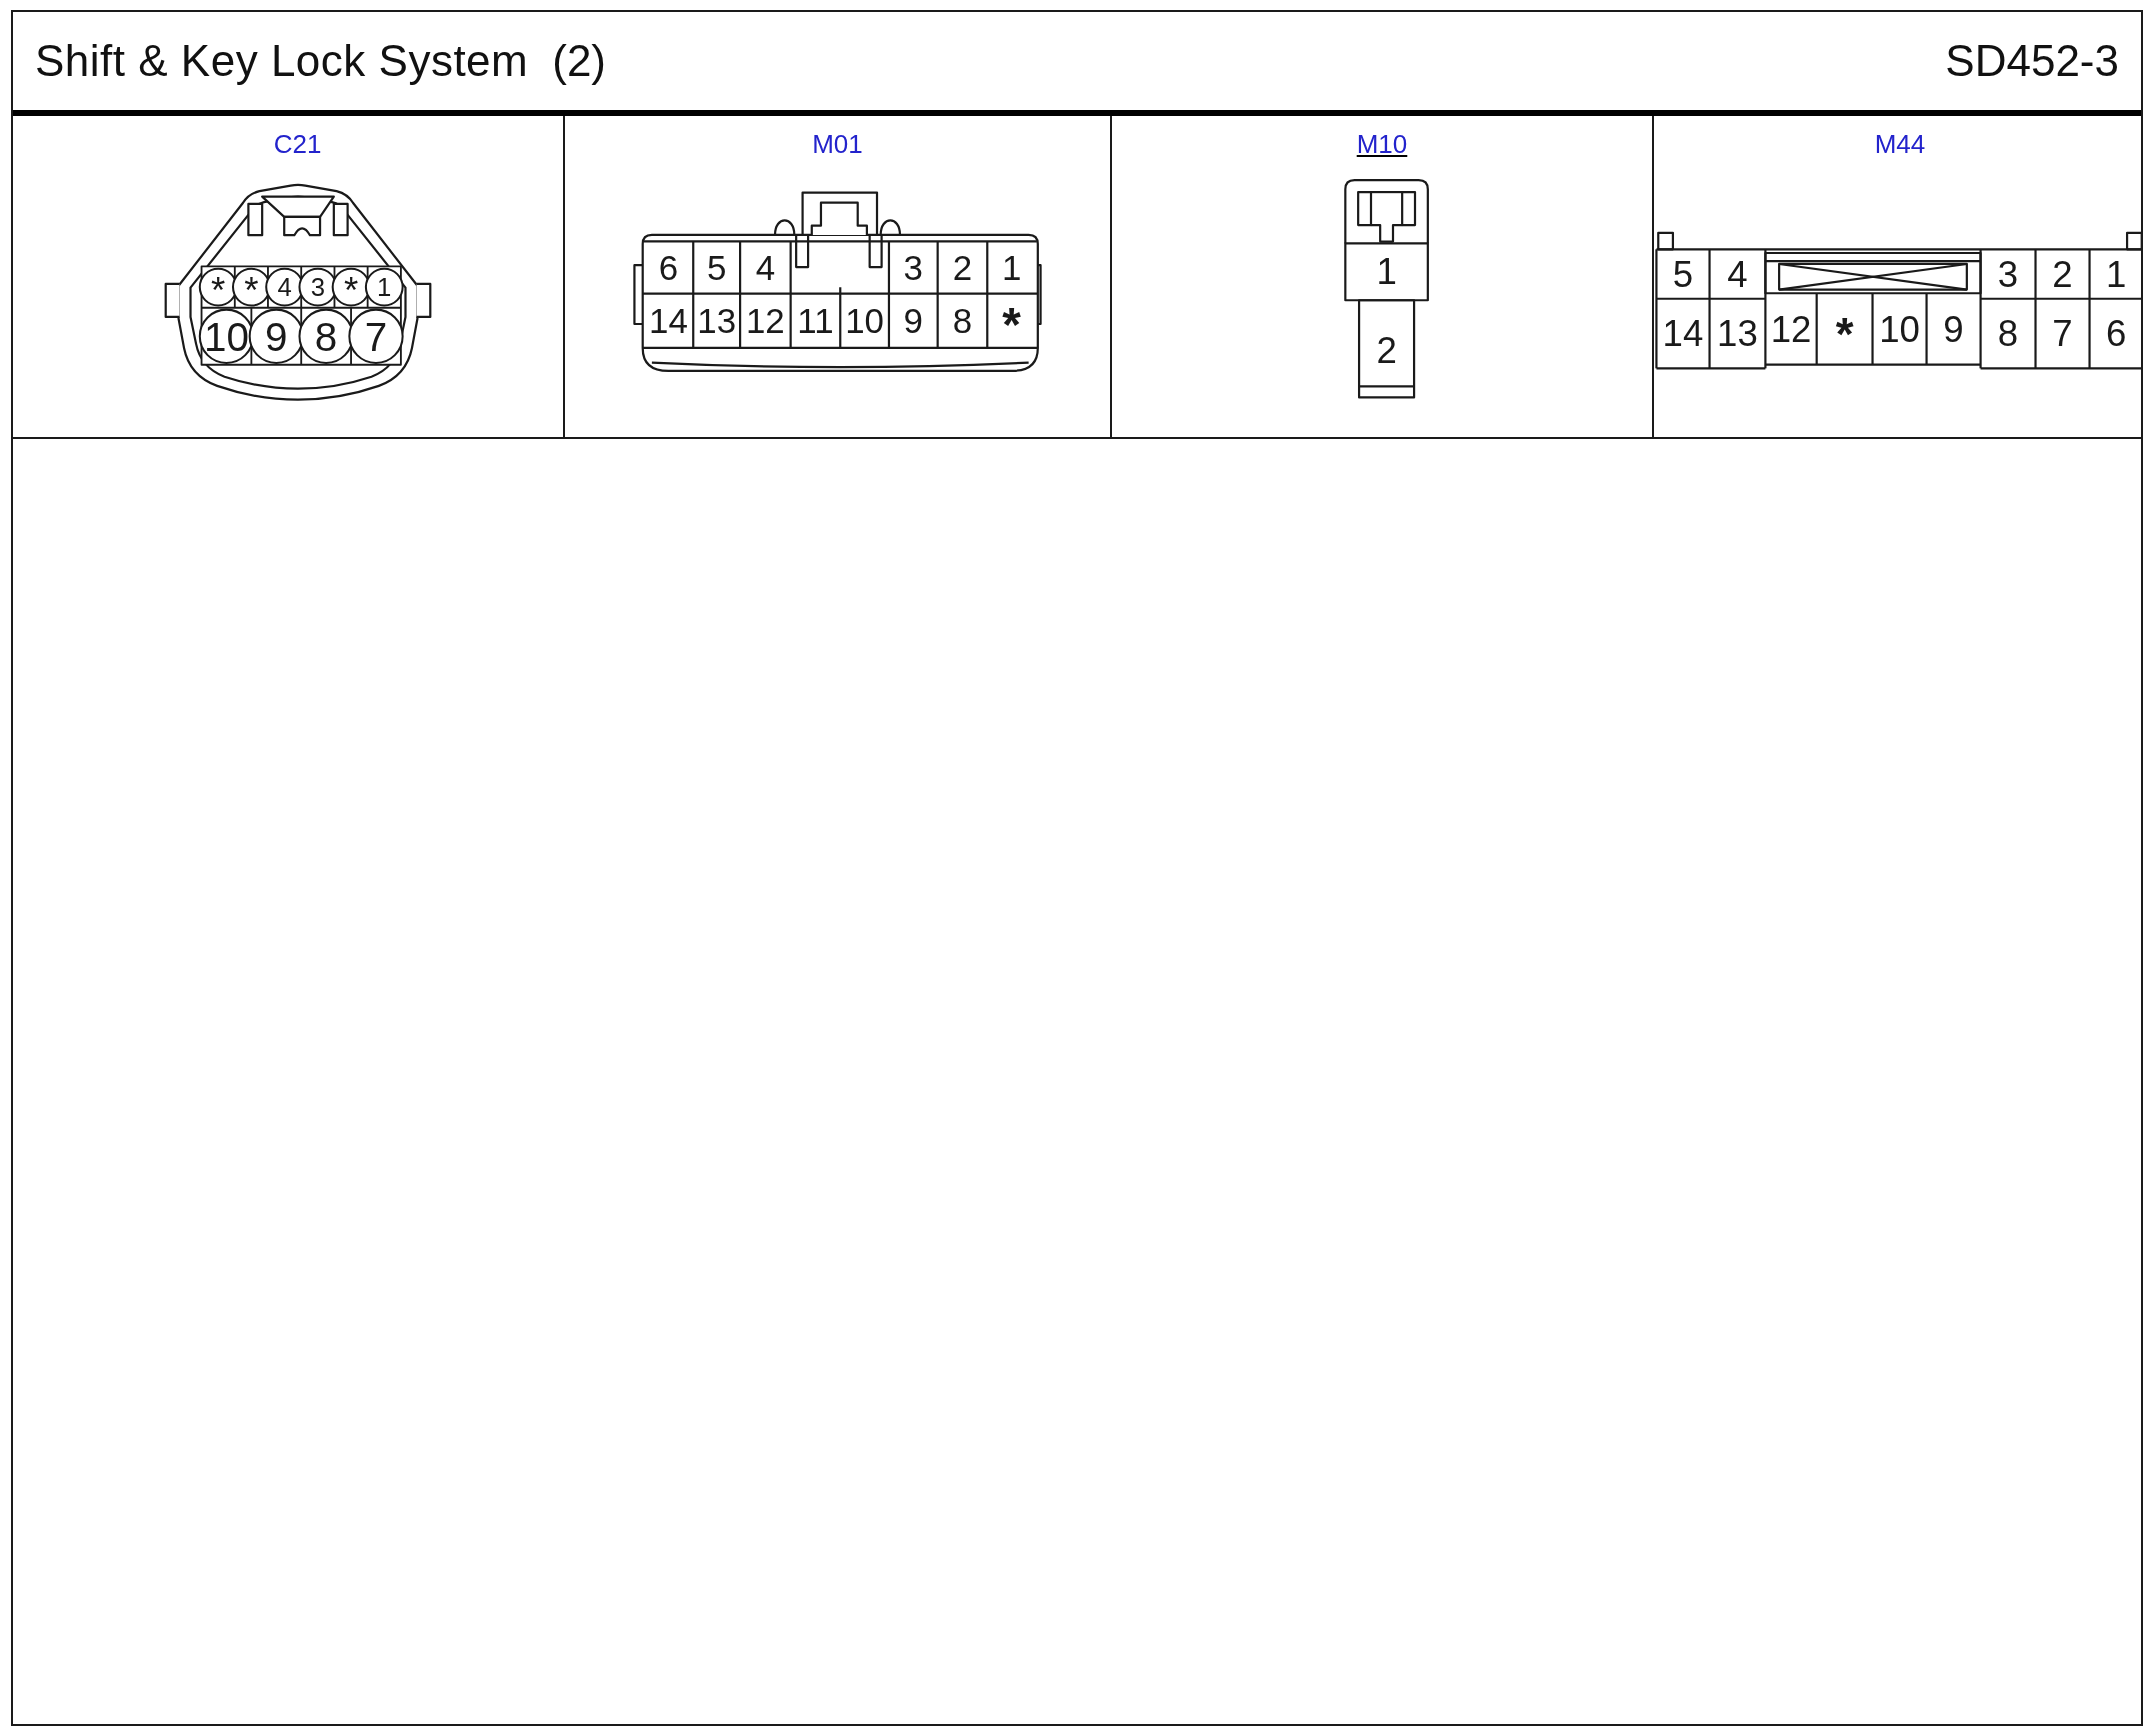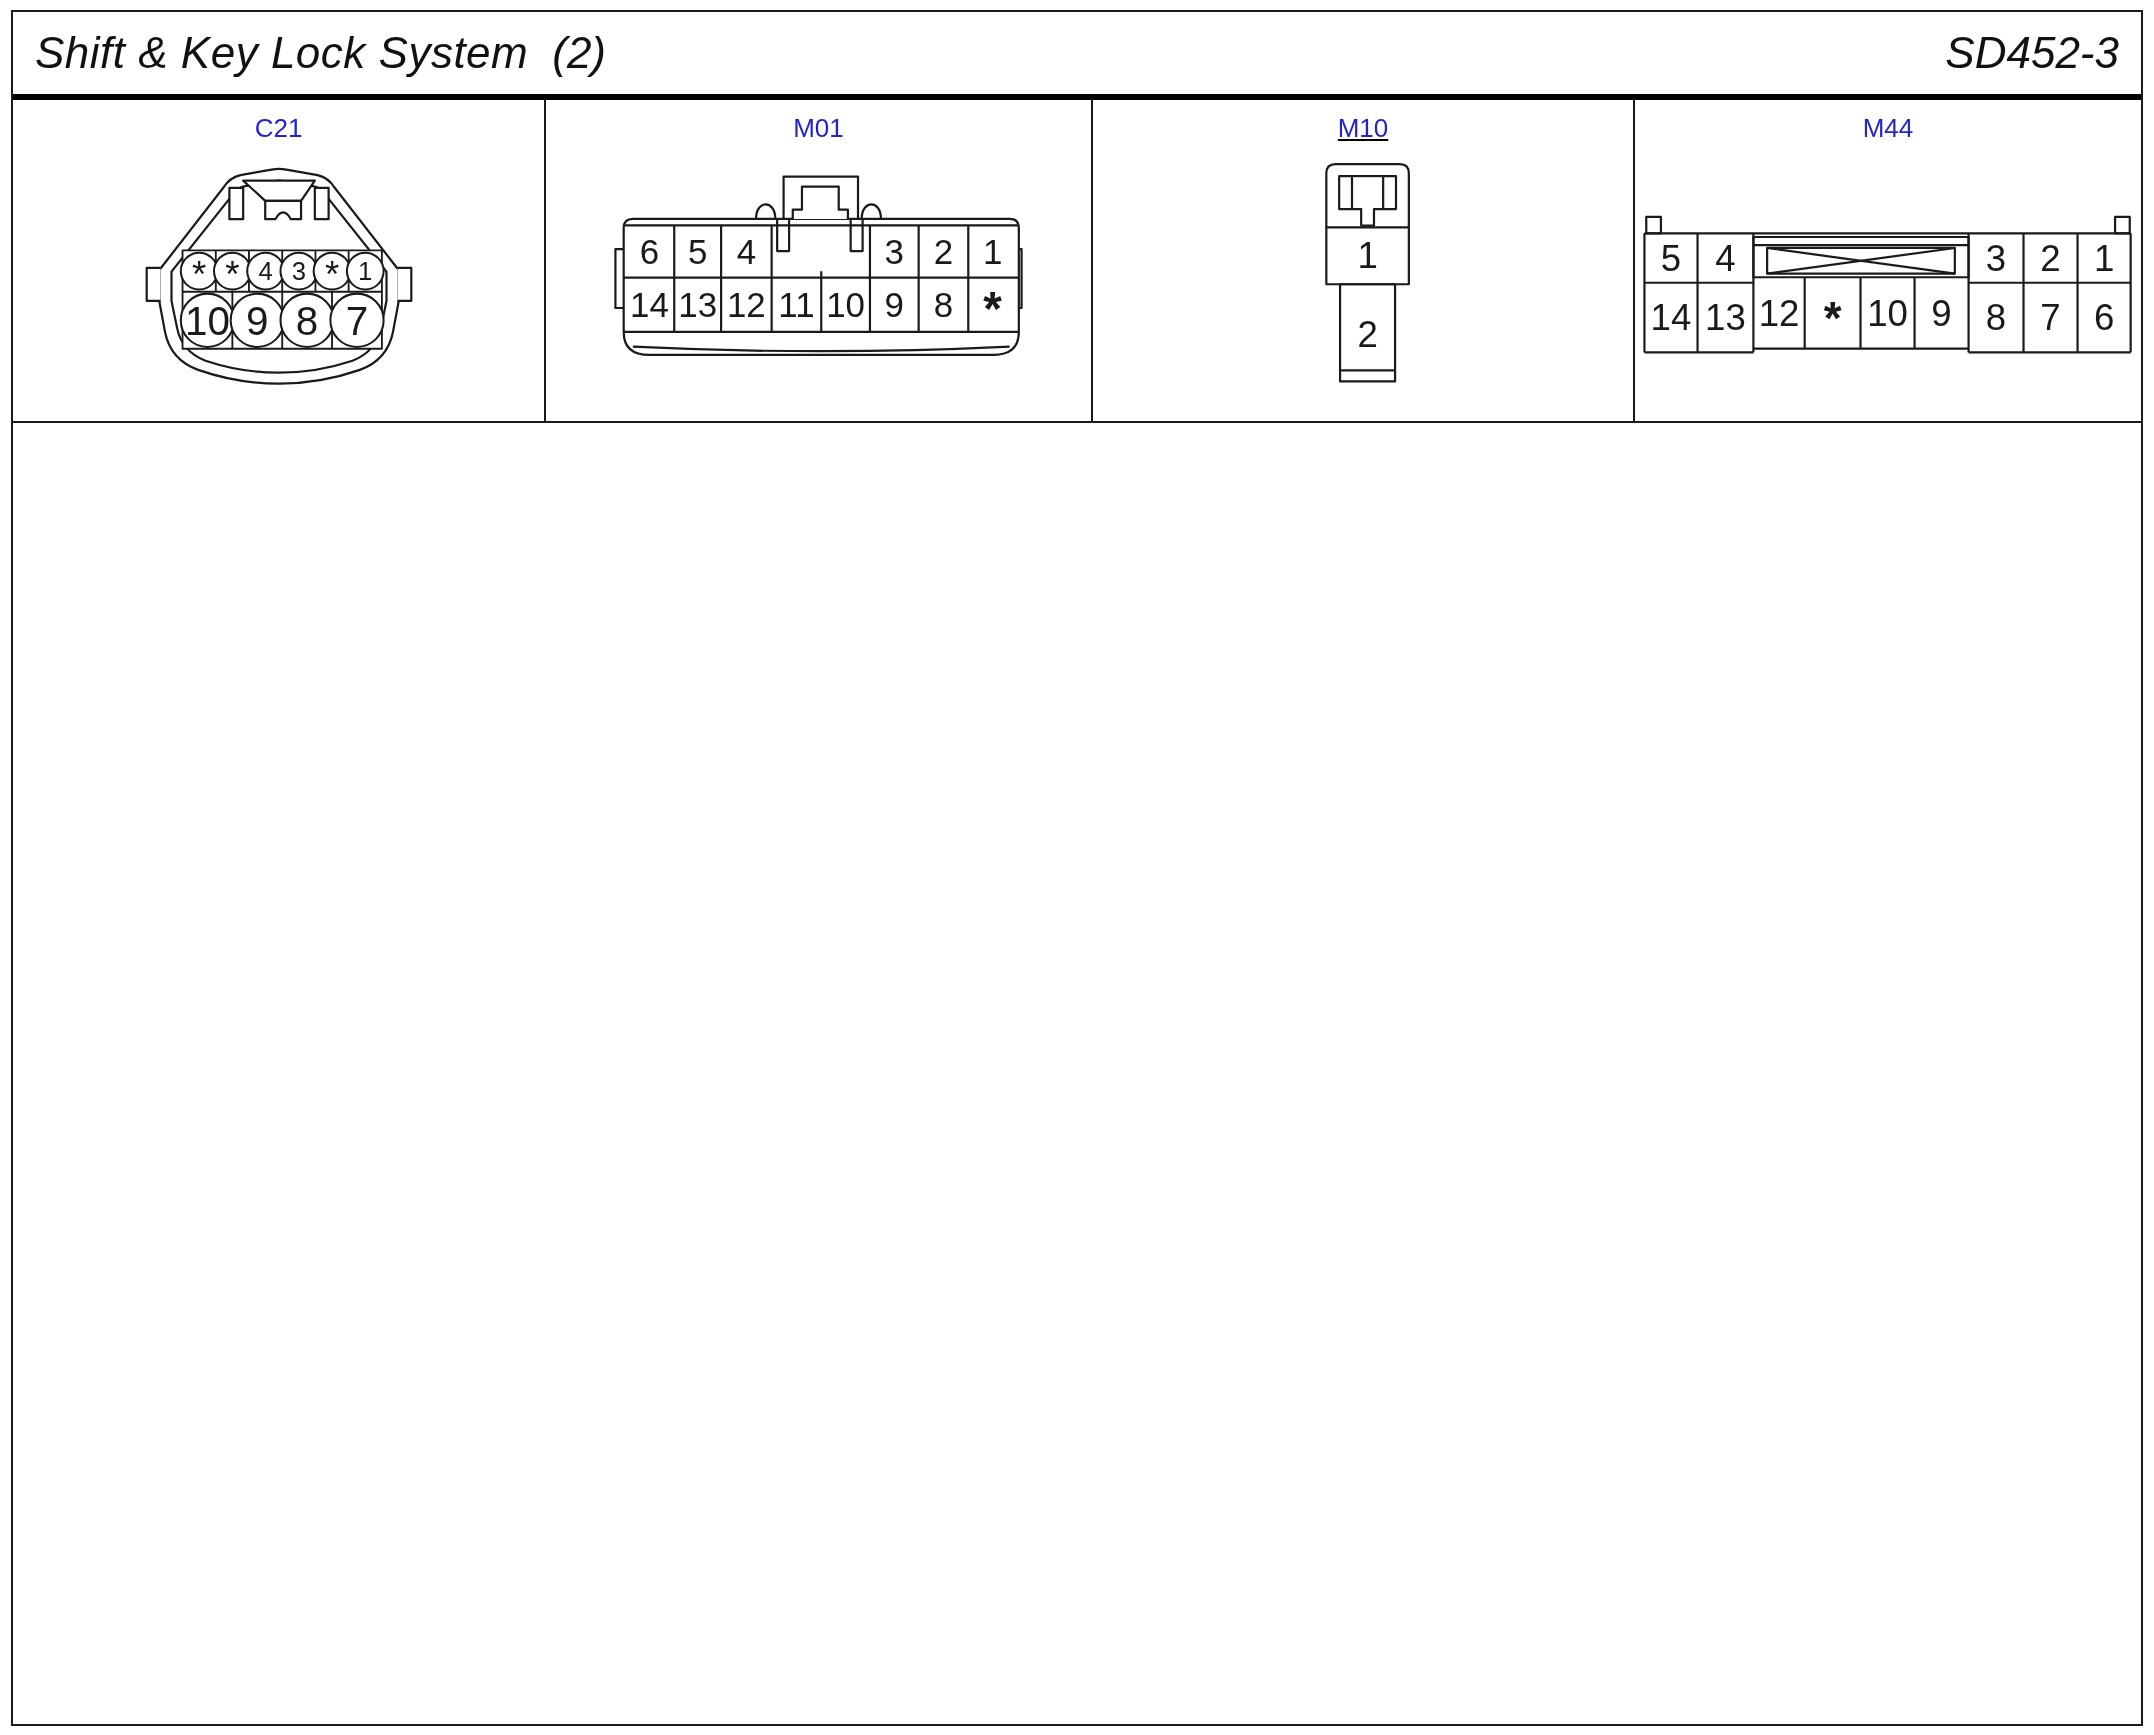--- a/index.html
+++ b/index.html
@@ -7,30 +7,30 @@
   body { width:2154px; height:1736px; position:relative; font-family:"Liberation Sans", sans-serif; }
   .page {
     position:absolute; left:11px; top:10px; right:11px; bottom:10px;
     border:2.8px solid var(--line);
     display:flex; flex-direction:column; background:#fff;
   }
   .header {
     height:74px; flex:0 0 74px;
     border-bottom:6.4px solid #000;
     display:flex; align-items:center; justify-content:space-between;
-    padding:4px 22px; box-sizing:content-box;font-style:italic;
+    padding:12px 22px; box-sizing:content-box;
   }
   .title-wrap { display:flex; align-items:baseline; }
   .title { font-size:44px; color:#111; letter-spacing:0.5px; }
   .pagenum { font-size:44px; color:#111; margin-left:24px; }
   .code { font-size:44px; color:#111; }
   .strip {
     flex:0 0 321px; height:321px;
     border-bottom:2.8px solid var(--line);
-    display:flex; overflow:hidden;
+    display:flex; overflow:hidden;padding-left:19px;
   }
   .panel {
     box-sizing:border-box;
     border-right:2.8px solid var(--line);
     display:flex; flex-direction:column; align-items:center;
   }
   .panel:last-child { border-right:none; }
   .p1 { width:533px; flex:0 0 533px; }
   .p2 { width:547px; flex:0 0 547px; }
   .p3 { width:542px; flex:0 0 542px;text-decoration:underline; }

